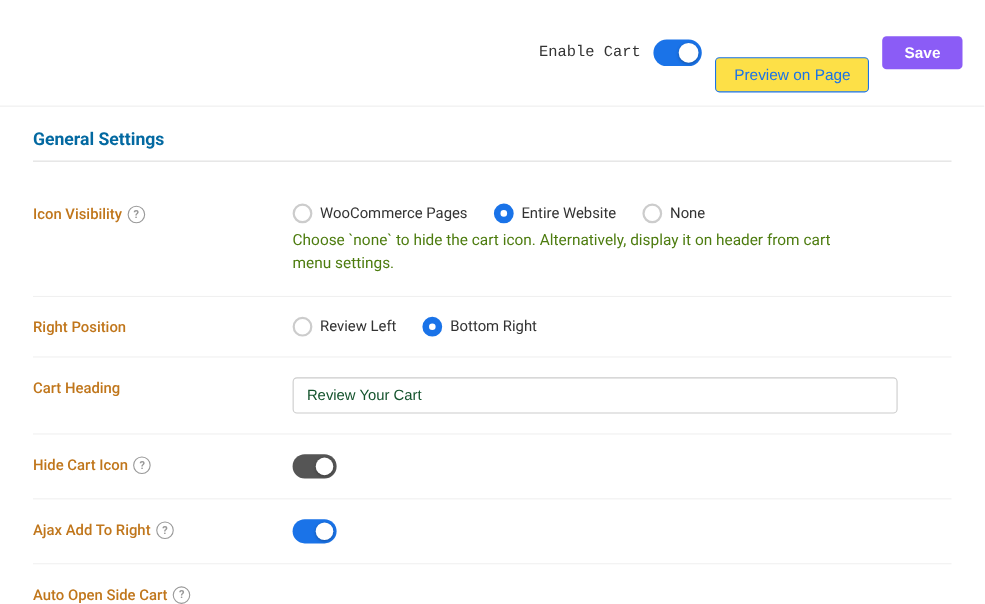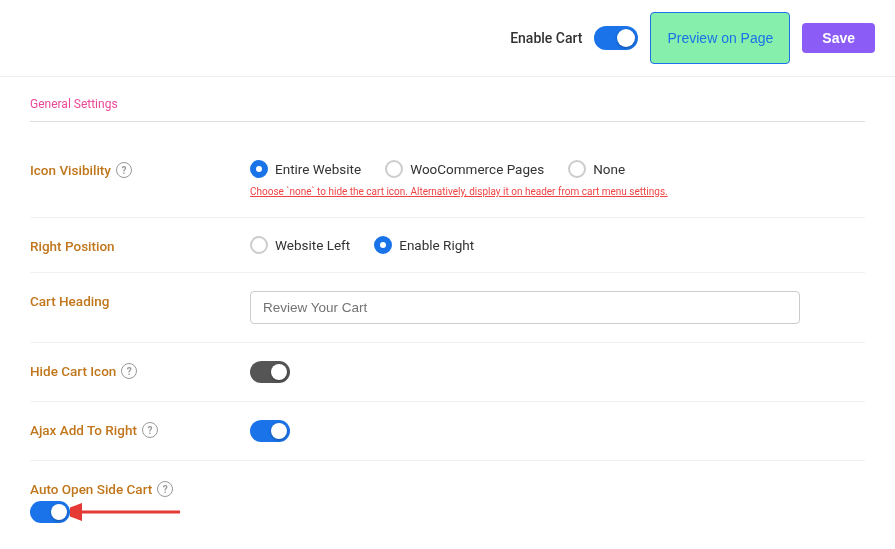--- a/index.html
+++ b/index.html
@@ -19,20 +19,21 @@
       justify-content: flex-end;
       padding: 12px 20px;
       gap: 12px;
       border-bottom: 1px solid #eee;
     }
 
     .enable-cart-label {
       font-size: 14px;
       color: #333;
       font-weight: 500;
+      font-family: Liberation Mono, monospace;
     }
 
     
     .toggle-switch {
       position: relative;
       display: inline-block;
       width: 44px;
       height: 24px;
       cursor: pointer;
     }
@@ -80,65 +81,67 @@
       height: 16px;
       border-radius: 50%;
       background: #fff;
       box-shadow: 0 1px 3px rgba(0,0,0,0.3);
     }
     .toggle-track-sm.on .toggle-knob-sm { left: 21px; }
     .toggle-track-sm:not(.on) .toggle-knob-sm { left: 3px; }
     .toggle-track-sm.dark .toggle-knob-sm { left: 21px; }
 
     .btn-preview {
-      padding: 17px 16px;
+      padding: 7px 16px;
       border: 1.5px solid #1a73e8;
-      background: #86efac;
+      background: #fde047;
       color: #1a73e8;
       border-radius: 4px;
       font-size: 14px;
       cursor: pointer;
       font-weight: 500;
+      margin-top: 40px;
     }
 
     .btn-save {
       padding: 7px 20px;
       border: none;
       background: #8b5cf6;
       color: #fff;
       border-radius: 4px;
       font-size: 14px;
       cursor: pointer;
       font-weight: 600;
     }
 
     
     .main-content {
       padding: 20px 30px;
     }
 
     .section-title {
-      font-size: 12px;
-      font-weight: 400;
-      color: #ec4899;
+      font-size: 16px;
+      font-weight: 700;
+      color: #0369a1;
       margin-bottom: 10px;
     }
 
     .divider {
       border: none;
       border-top: 1px solid #ddd;
       margin-bottom: 20px;
     }
 
     
     .setting-row {
       display: flex;
       align-items: flex-start;
       padding: 18px 0;
       border-bottom: 1px solid #f0f0f0;
+      gap: 16px;
     }
     .setting-row:last-child { border-bottom: none; flex-direction: column; }
 
     .setting-label {
       width: 220px;
       min-width: 220px;
       color: #c0761b;
       font-size: 13.5px;
       font-weight: 500;
       display: flex;
@@ -204,36 +207,35 @@
       border-radius: 50%;
       background: #fff;
     }
 
     .radio-label {
       font-size: 13.5px;
       color: #333;
     }
 
     .hint-text {
-      font-size: 10px;
-      color: #ef4444;
+      font-size: 14px;
+      color: #4d7c0f;
       line-height: 1.5;
       max-width: 520px;
-      text-decoration: underline;
     }
 
     
     .text-input {
       width: 100%;
       max-width: 550px;
       padding: 8px 12px;
       border: 1px solid #ccc;
       border-radius: 4px;
       font-size: 13.5px;
-      color: #737373;
+      color: #14532d;
       outline: none;
     }
 
     
     .arrow-annotation {
       display: flex;
       align-items: center;
       gap: 0;
     }
 
@@ -261,49 +263,49 @@
   <hr class="divider">
 
   <div class="setting-row">
     <div class="setting-label">
       <span>Icon Visibility</span>
       <span class="help-icon">?</span>
     </div>
     <div class="setting-control">
       <div class="radio-group">
         <label class="radio-option">
+          <div class="radio-circle"></div>
+          <span class="radio-label">WooCommerce Pages</span>
+        </label>
+        <label class="radio-option">
           <div class="radio-circle selected"></div>
           <span class="radio-label">Entire Website</span>
         </label>
         <label class="radio-option">
           <div class="radio-circle"></div>
-          <span class="radio-label">WooCommerce Pages</span>
-        </label>
+          <span class="radio-label">None</span>
+        </label>
+      </div>
+      <div class="hint-text">Choose `none` to hide the cart icon. Alternatively, display it on header from cart menu settings.</div>
+    </div>
+  </div>
+
+  <div class="setting-row">
+    <div class="setting-label">
+      <span>Right Position</span>
+    </div>
+    <div class="setting-control">
+      <div class="radio-group">
         <label class="radio-option">
           <div class="radio-circle"></div>
-          <span class="radio-label">None</span>
-        </label>
-      </div>
-      <div class="hint-text">Choose `none` to hide the cart icon. Alternatively, display it on header from cart menu settings.</div>
-    </div>
-  </div>
-
-  <div class="setting-row">
-    <div class="setting-label">
-      <span>Right Position</span>
-    </div>
-    <div class="setting-control">
-      <div class="radio-group">
-        <label class="radio-option">
-          <div class="radio-circle"></div>
-          <span class="radio-label">Website Left</span>
+          <span class="radio-label">Review Left</span>
         </label>
         <label class="radio-option">
           <div class="radio-circle selected"></div>
-          <span class="radio-label">Enable Right</span>
+          <span class="radio-label">Bottom Right</span>
         </label>
       </div>
     </div>
   </div>
 
   <div class="setting-row">
     <div class="setting-label">
       <span>Cart Heading</span>
     </div>
     <div class="setting-control">

